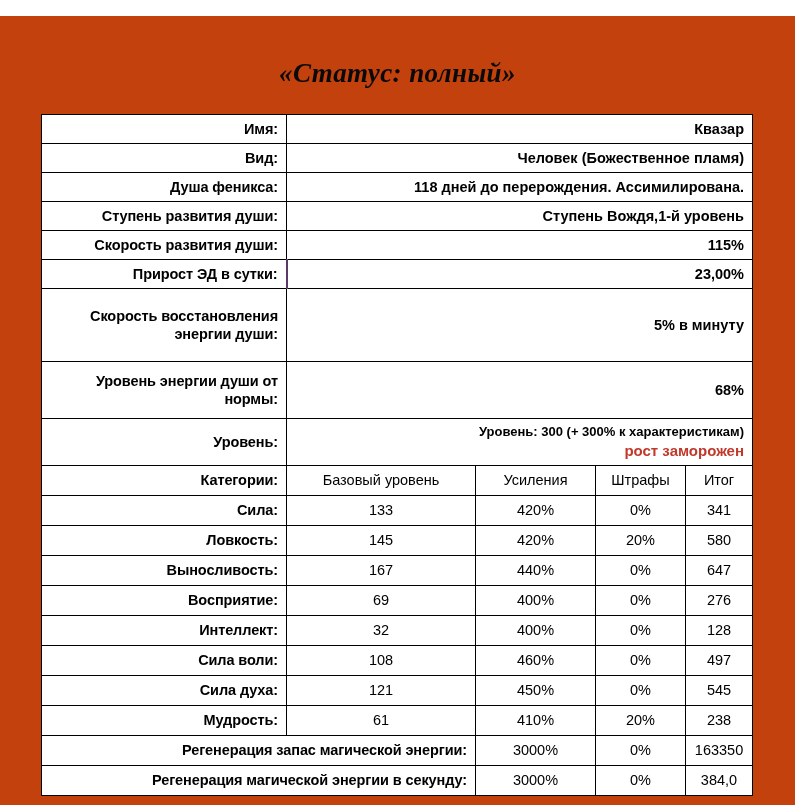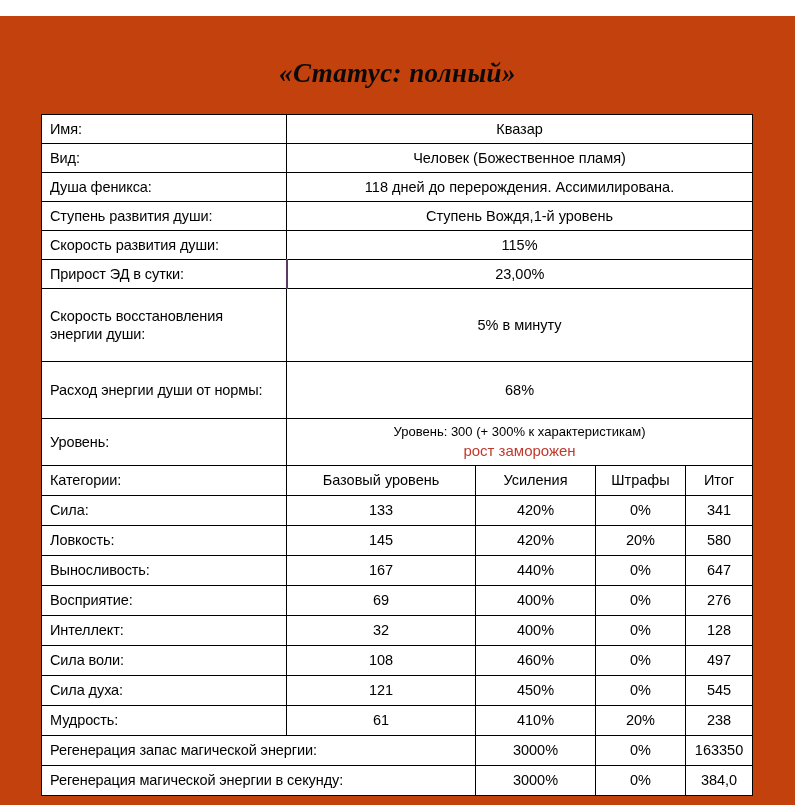--- a/index.html
+++ b/index.html
@@ -44,28 +44,28 @@
   }
   #status-table td {
     border: 1px solid #000000;
     padding: 0 8px;
     font-size: 14.5px;
     line-height: 1.25;
     vertical-align: middle;
     background: #ffffff;
   }
   td.label {
-    font-weight: normal;
-    text-align: left;
+    font-weight: bold;
+    text-align: right;
     padding-left: 10px;
     letter-spacing: -0.1px;
   }
   td.value {
-    text-align: center;
-    font-weight: normal;
+    text-align: right;
+    font-weight: bold;
   }
   td.num {
     text-align: center;
     font-weight: normal;
   }
   .r-simple td { height: 28px; }
   .r-tall3 td   { height: 72px; }
   .r-tall2 td   { height: 56px; }
   .r-level td   { height: 46px; }
   .r-stat td    { height: 29px; }
@@ -138,21 +138,21 @@
         <td class="label">Прирост ЭД в сутки:</td>
         <td class="value purple-div" colspan="4">23,00%</td>
       </tr>
 
       <tr class="r-tall3">
         <td class="label">Скорость восстановления энергии души:</td>
         <td class="value" colspan="4">5% в минуту</td>
       </tr>
 
       <tr class="r-tall2">
-        <td class="label">Расход энергии души от нормы:</td>
+        <td class="label">Уровень энергии души от нормы:</td>
         <td class="value" colspan="4">68%</td>
       </tr>
 
       <tr class="r-level">
         <td class="label">Уровень:</td>
         <td class="value" colspan="4">
           <span class="level-main">Уровень: 300 (+ 300% к характеристикам)</span>
           <span class="level-sub">рост заморожен</span>
         </td>
       </tr>

